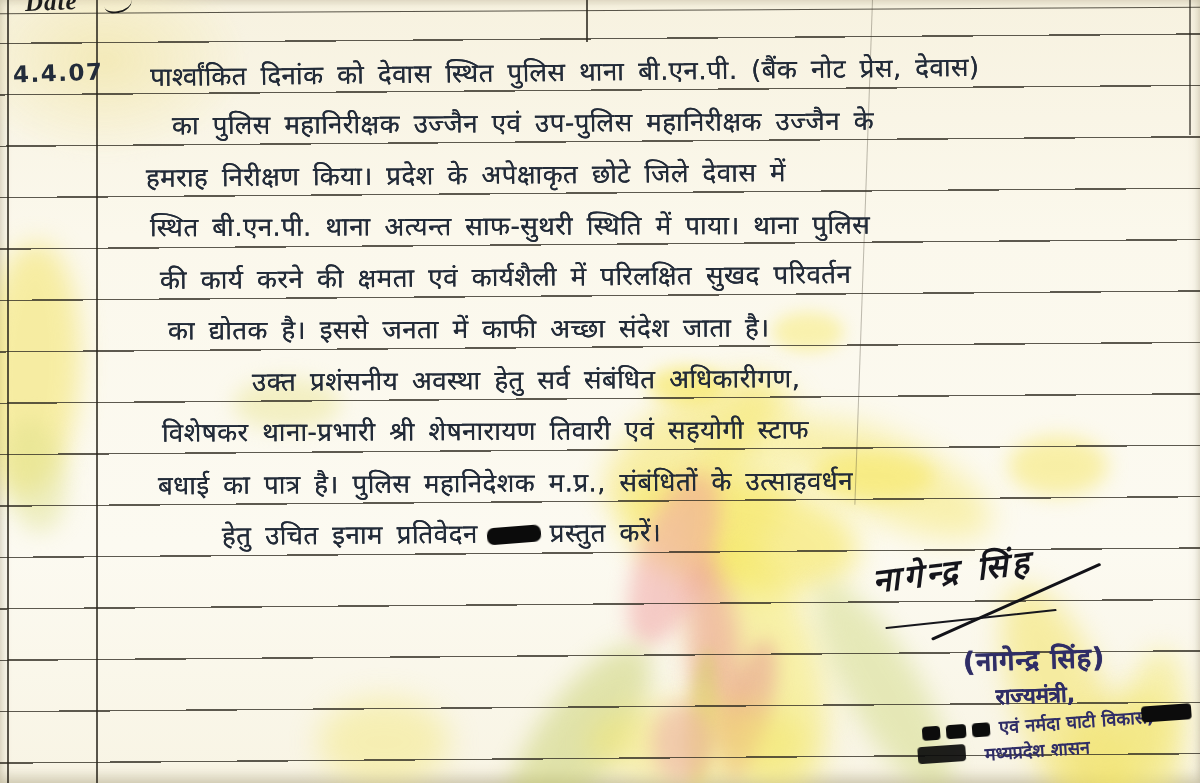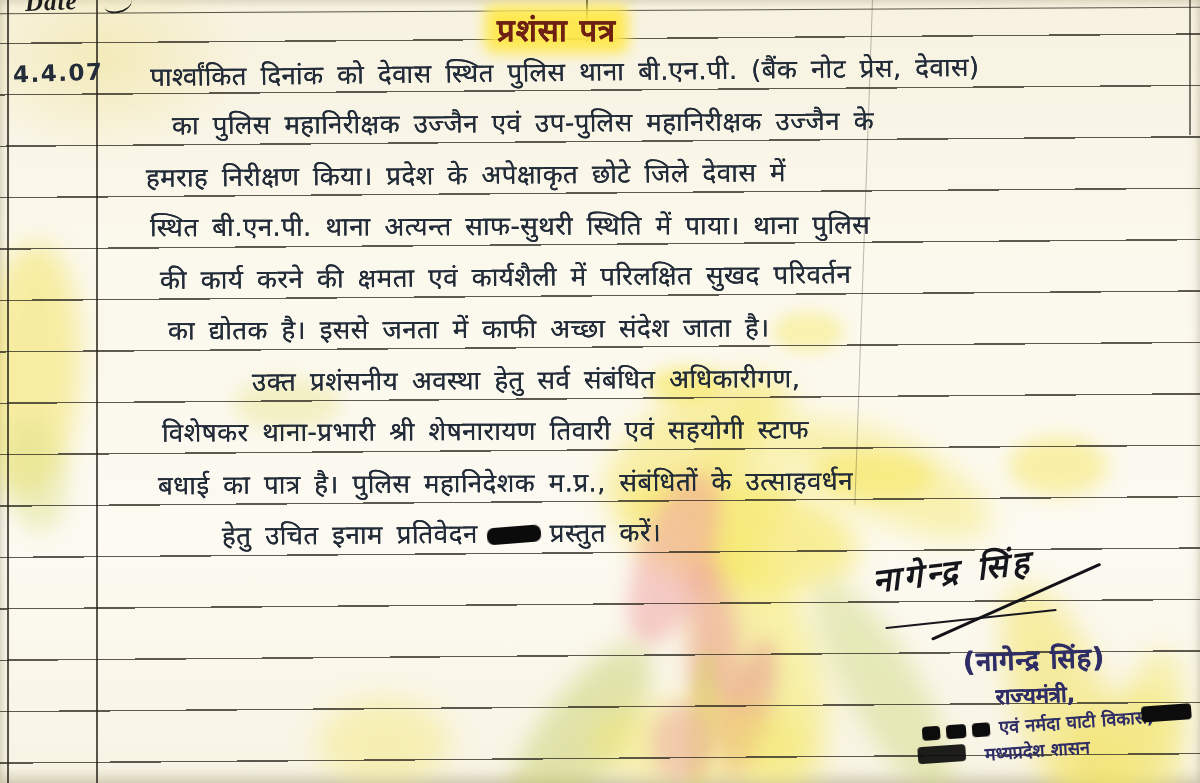--- a/index.html
+++ b/index.html
@@ -132,21 +132,20 @@
   <div class="topline"></div>
   <div class="vline v-edge"></div>
   <div class="vline v-margin"></div>
   <div class="vline v-headerdiv"></div>
   <div class="vline v-crease"></div>
   <div class="vline v-right"></div>
 
   <div class="date-label">Date</div>
   <div class="cutmark"></div>
   <div class="date-value">4.4.07</div>
-  <div class="title">प्रशंसा पत्र</div>
 
   <div class="hw l1">पार्श्वांकित दिनांक को देवास स्थित पुलिस थाना बी.एन.पी. (बैंक नोट प्रेस, देवास)</div>
   <div class="hw l2">का पुलिस महानिरीक्षक उज्जैन एवं उप-पुलिस महानिरीक्षक उज्जैन के</div>
   <div class="hw l3">हमराह निरीक्षण किया। प्रदेश के अपेक्षाकृत छोटे जिले देवास में</div>
   <div class="hw l4">स्थित बी.एन.पी. थाना अत्यन्त साफ-सुथरी स्थिति में पाया। थाना पुलिस</div>
   <div class="hw l5">की कार्य करने की क्षमता एवं कार्यशैली में परिलक्षित सुखद परिवर्तन</div>
   <div class="hw l6">का द्योतक है। इससे जनता में काफी अच्छा संदेश जाता है।</div>
   <div class="hw l7">उक्त प्रशंसनीय अवस्था हेतु सर्व संबंधित अधिकारीगण,</div>
   <div class="hw l8">विशेषकर थाना-प्रभारी श्री शेषनारायण तिवारी एवं सहयोगी स्टाफ</div>
   <div class="hw l9">बधाई का पात्र है। पुलिस महानिदेशक म.प्र., संबंधितों के उत्साहवर्धन</div>

